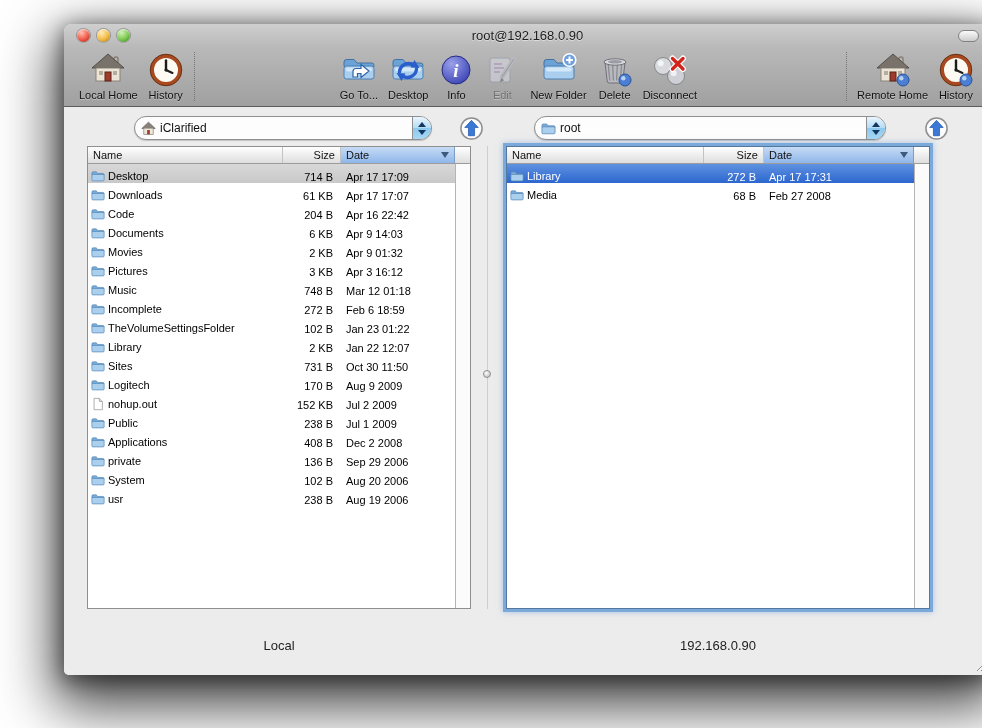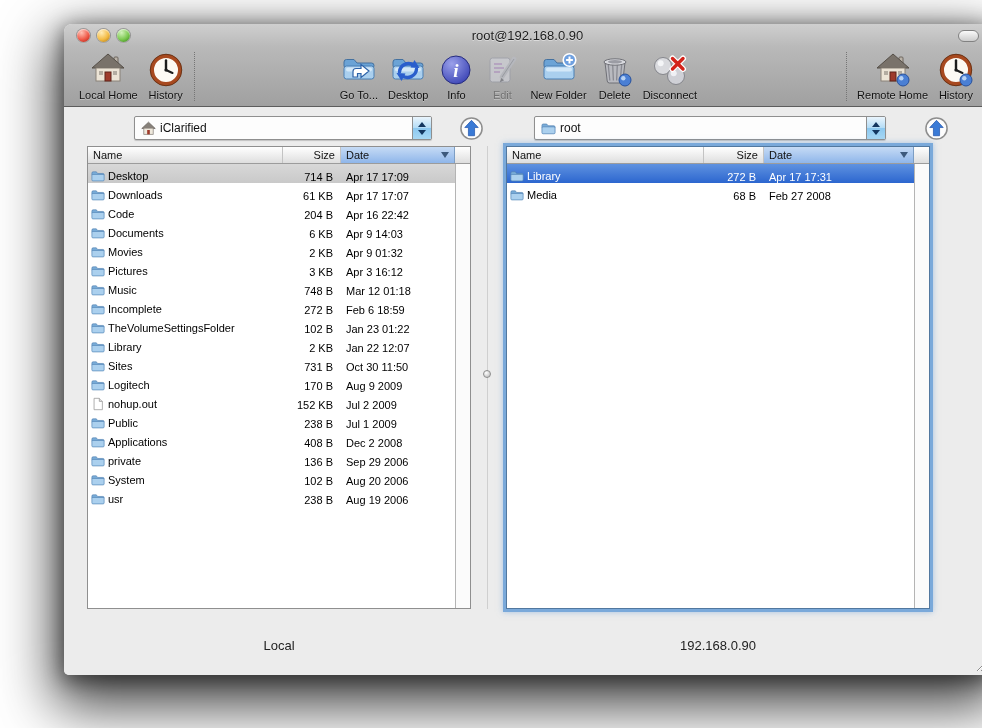--- a/index.html
+++ b/index.html
@@ -33,21 +33,21 @@
   .tb-item .tb-label{font-size:11px;color:#111;text-shadow:0 1px 0 rgba(255,255,255,.35);white-space:nowrap;}
   .tb-item.disabled{opacity:.92;}
   .tb-item.disabled .tb-label{color:#6f6f6f;}
   .tb-sep{width:1px;height:49px;border-left:1px dotted #757575;margin:0 5px;align-self:flex-end;}
   .tb-center{margin-left:135px;}
   .tb-sep2{margin-left:auto;}
 
   
   .content{position:absolute;left:0;top:84px;right:0;bottom:0;background:#ececec;}
 
-  .popup{position:absolute;height:24px;border:1px solid #8f8f8f;border-radius:2px;background:#fdfdfd;
+  .popup{position:absolute;height:24px;border:1px solid #8f8f8f;border-radius:12px;background:#fdfdfd;
     display:flex;align-items:center;box-shadow:0 1px 1px rgba(0,0,0,.18);overflow:hidden;}
   .popup .pop-ic{margin:0 4px 0 6px;display:flex;align-items:center;}
   .popup .pop-label{flex:1;font-size:12px;color:#111;}
   .stepper{width:19px;height:100%;border-left:1px solid #8f8f8f;
     background:linear-gradient(#eaf5fd,#b5ddf6 48%,#8cc8f0 52%,#a8d8f4);
     display:flex;flex-direction:column;align-items:center;justify-content:center;gap:3px;}
   .stp{width:0;height:0;border-left:4px solid transparent;border-right:4px solid transparent;}
   .stp.up{border-bottom:5px solid #13365f;}
   .stp.down{border-top:5px solid #13365f;}
 

